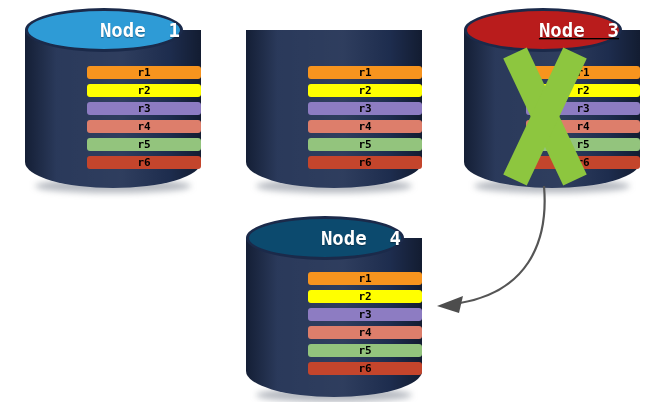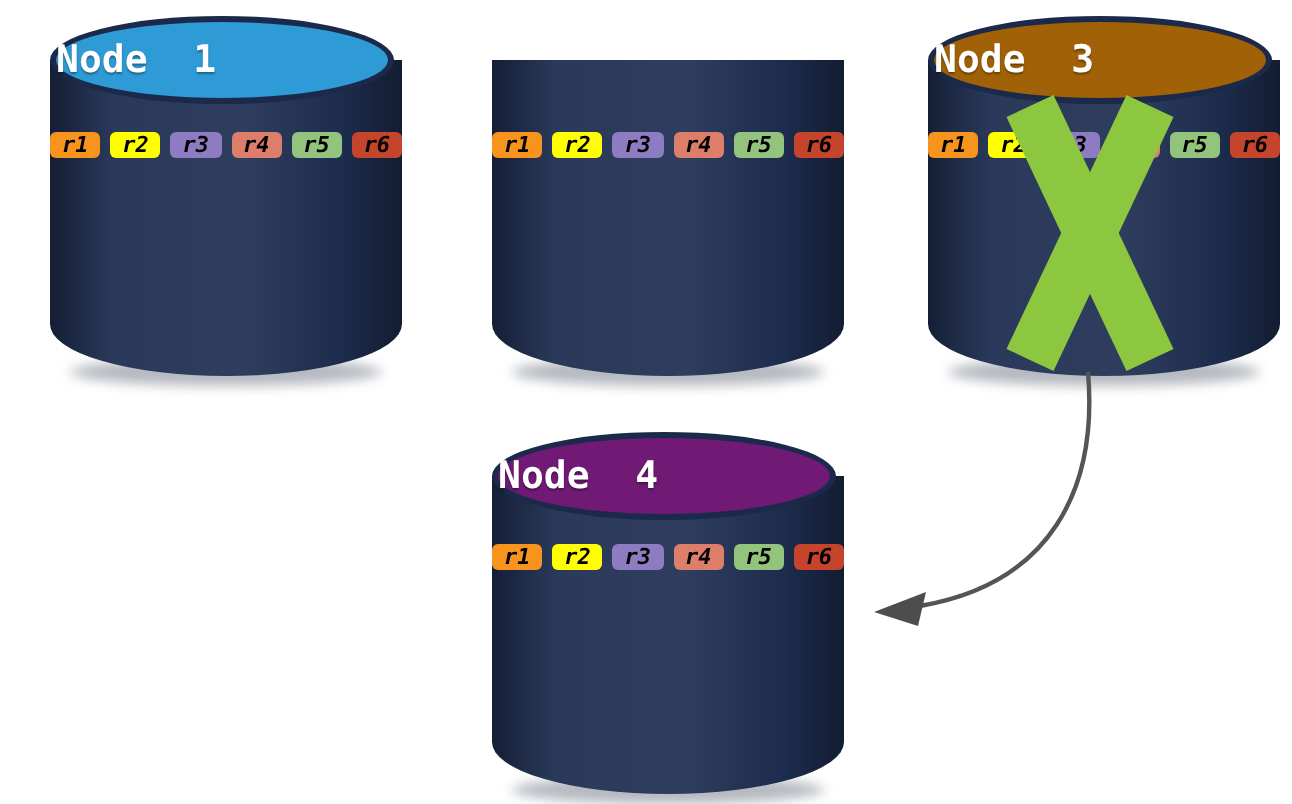--- a/index.html
+++ b/index.html
@@ -21,40 +21,39 @@
   .cyl-body{
     position:absolute;left:0;right:0;top:22px;bottom:0;
     border-radius:0 0 50% 50% / 0 0 26px 26px;
     background-image:linear-gradient(90deg,
       rgba(0,0,0,0.35) 0%, rgba(255,255,255,0.05) 18%,
       rgba(255,255,255,0.07) 55%, rgba(0,0,0,0.05) 82%,
       rgba(0,0,0,0.40) 100%);
     z-index:1;
   }
   .cyl-top{
-    position:absolute;left:0;right:4px;top:0;height:44px;
+    position:absolute;left:0;right:18px;top:0;height:44px;
     border-radius:50%;
     border:3px solid #1B2A4A;
     box-sizing:border-box;
-    display:flex;align-items:center;justify-content:flex-start;
+    display:flex;align-items:center;justify-content:flex-end;
     z-index:3;
   }
   .node-title{
     font-family:"DejaVu Sans Mono", monospace;
     font-weight:bold;
     font-size:19px;
     color:#ffffff;
     white-space:pre;
     text-shadow:0 1px 1px rgba(0,0,0,0.35);
   }
   .rows{
     position:absolute;left:0;right:0;top:58px;
-    display:flex;flex-direction:row;align-items:flex-end;gap:5px;
+    display:flex;flex-direction:column;align-items:flex-end;gap:5px;
     z-index:2;
-    font-style:italic;
   }
   .node4 .rows{top:56px;}
   .row{
     width:114px;height:13px;
     border-radius:3px;
     display:flex;align-items:center;justify-content:center;
     font-family:"DejaVu Sans Mono", monospace;
     font-weight:bold;
     font-size:11px;
     line-height:13px;
@@ -109,41 +108,41 @@
     <div class="cyl-shadow"></div>
     <div class="cyl-body" style="background-color: rgb(31, 47, 82);"></div>
     <div class="rows">
       <div class="row" style="background-color: rgb(247, 148, 30);">r1</div>
       <div class="row" style="background-color: rgb(255, 255, 0);">r2</div>
       <div class="row" style="background-color: rgb(141, 124, 194);">r3</div>
       <div class="row" style="background-color: rgb(221, 126, 107);">r4</div>
       <div class="row" style="background-color: rgb(147, 196, 125);">r5</div>
       <div class="row" style="background-color: rgb(196, 69, 44);">r6</div>
     </div>
-    <div class="cyl-top" style="background-color: #a16207;">
+    <div class="cyl-top" style="background-color: #b91c1c; text-decoration: underline;">
       <span class="node-title">Node  3</span>
     </div>
     <svg class="xmark" width="176" height="190" viewBox="0 0 176 190">
       <line x1="51" y1="45" x2="111" y2="172" stroke-width="26" stroke="#8DC63F"></line>
       <line x1="111" y1="45" x2="51" y2="172" stroke-width="26" stroke="#8DC63F"></line>
     </svg>
   </div>
 
   <div class="node node4" style="left:246px;top:216px;height:181px;">
     <div class="cyl-shadow"></div>
     <div class="cyl-body" style="background-color: rgb(31, 47, 82);"></div>
     <div class="rows">
       <div class="row" style="background-color: rgb(247, 148, 30);">r1</div>
       <div class="row" style="background-color: rgb(255, 255, 0);">r2</div>
       <div class="row" style="background-color: rgb(141, 124, 194);">r3</div>
       <div class="row" style="background-color: rgb(221, 126, 107);">r4</div>
       <div class="row" style="background-color: rgb(147, 196, 125);">r5</div>
       <div class="row" style="background-color: rgb(196, 69, 44);">r6</div>
     </div>
-    <div class="cyl-top" style="background-color: #701a75;">
+    <div class="cyl-top" style="background-color: #0c4a6e;">
       <span class="node-title">Node  4</span>
     </div>
   </div>
 
   <svg id="arrow-layer" viewBox="0 0 646 402">
     <path d="M 544 186 C 549 245, 525 292, 460 303" fill="none" stroke-width="2.2" stroke="#555555"></path>
     <polygon points="437,306 463,296 459,313" fill="#4D4D4D"></polygon>
   </svg>
 
 </div>

